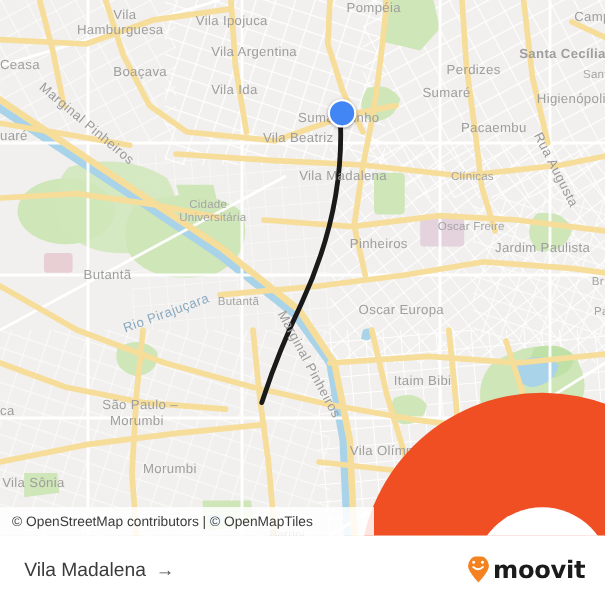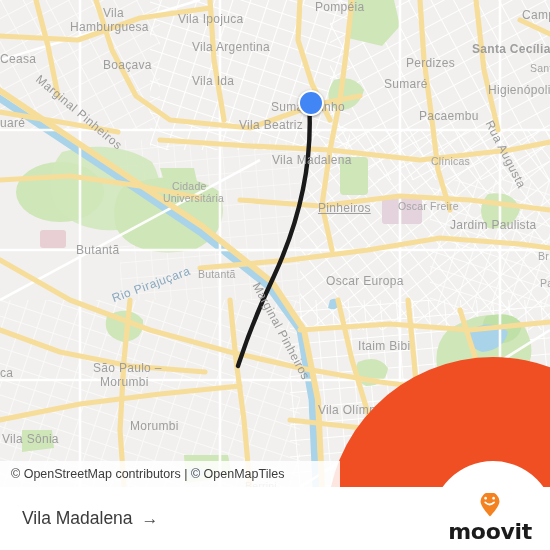--- a/index.html
+++ b/index.html
@@ -57,21 +57,21 @@
 
   
   .footer{
     position:absolute;left:0;top:487px;width:550px;height:63px;
     background:#ffffff;display:flex;align-items:center;
     box-sizing:border-box;padding:0 18px 0 22px;
   }
   .route-title{display:flex;align-items:center;gap:9px;flex:1;}
   .route-title .stop{font-size:17.5px;color:#3b3b3b;white-space:nowrap;}
   .route-title .arrow{font-size:17px;color:#4a4a4a;line-height:1;}
-  .brand{display:flex;align-items:center;gap:2px;flex-direction:column;}
+  .brand{display:flex;gap:2px;}
   .brand .wordmark{
     font-size:22px;font-weight:bold;color:#1b1b1b;letter-spacing:-.3px;
     font-family:"DejaVu Sans","Liberation Sans",sans-serif;
   }
 </style>
 </head>
 <body>
 
 <div id="app">
 
@@ -196,26 +196,26 @@
         <div class="lbl mid" style="left: 192px; top: 74px;">Vila Ida</div>
         <div class="lbl mid" style="left: 348px; top: 77px; margin-left: 36px;">Sumaré</div>
         <div class="lbl small" style="left: 530px; top: 62px;">Santa</div>
         <div class="lbl mid" style="left: 488px; top: 83px;">Higienópolis</div>
         <div class="lbl mid" style="left: 271px; top: 100px;">Sumarezinho</div>
         <div class="lbl mid" style="left: 419px; top: 109px;">Pacaembu</div>
         <div class="lbl mid" style="left: 0px; top: 116px;">uaré</div>
         <div class="lbl mid" style="left: 239px; top: 118px;">Vila Beatriz</div>
         <div class="lbl road" style="left: 42px; top: 72px; transform: rotate(40deg); transform-origin: left top;">Marginal Pinheiros</div>
         <div class="lbl mid" style="left: 272px; top: 153px;">Vila Madalena</div>
-        <div class="lbl small" style="left: 410px; top: 155px; margin-left: 21px;">Clínicas</div>
+        <div class="lbl small" style="left: 410px; top: 155px;">Clínicas</div>
         <div class="lbl road" style="left: 495px; top: 118px; transform: rotate(63deg); transform-origin: left top;">Rua Augusta</div>
         <div class="lbl small" style="left: 172px; top: 180px;">Cidade</div>
         <div class="lbl small" style="left: 163px; top: 192px;">Universitária</div>
         <div class="lbl small" style="left: 398px; top: 200px;">Oscar Freire</div>
-        <div class="lbl mid" style="left: 318px; top: 201px; text-decoration: underline;">Pinheiros</div>
+        <div class="lbl mid" style="left: 318px; top: 214px;">Pinheiros</div>
         <div class="lbl mid" style="left: 450px; top: 218px;">Jardim Paulista</div>
         <div class="lbl mid" style="left: 76px; top: 243px;">Butantã</div>
         <div class="lbl small" style="left: 538px; top: 250px;">Br</div>
         <div class="lbl small" style="left: 198px; top: 268px;">Butantã</div>
         <div class="lbl mid" style="left: 326px; top: 274px;">Oscar Europa</div>
         <div class="lbl small" style="left: 540px; top: 277px;">Pa</div>
         <div class="lbl road" style="left: 262px; top: 280px; transform: rotate(62deg); transform-origin: left top;">Marginal Pinheiros</div>
         <div class="lbl river" style="left: 110px; top: 292px; transform: rotate(-20deg); transform-origin: left top;">Rio Pirajuçara</div>
         <div class="lbl mid" style="left: 358px; top: 339px;">Itaim Bibi</div>
         <div class="lbl mid" style="left: 93px; top: 361px; text-align: center;">São Paulo –</div>

